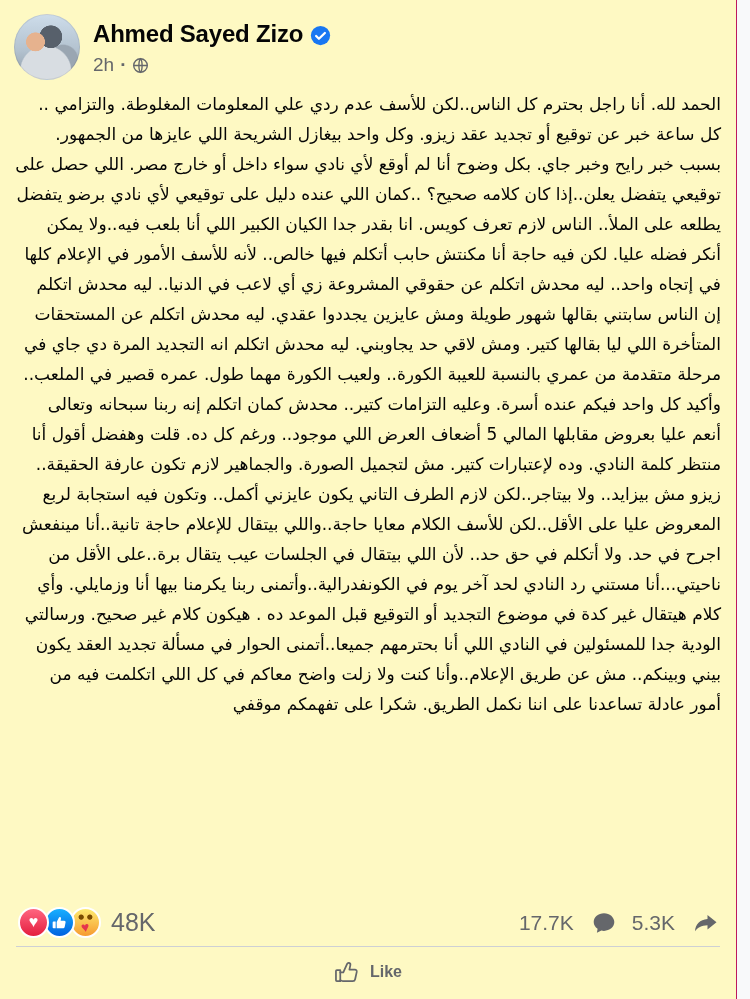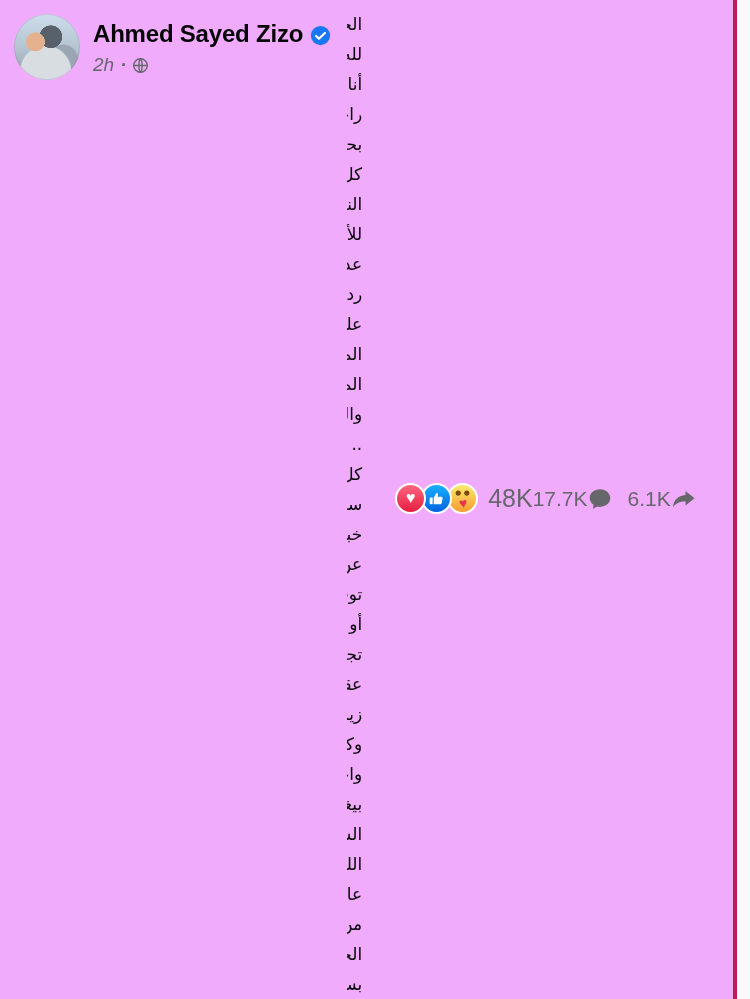--- a/index.html
+++ b/index.html
@@ -4,42 +4,42 @@
 <style>
   * { box-sizing: border-box; margin: 0; padding: 0; }
   html,body { width:750px; height:999px; }
   body {
     font-family: "Liberation Sans", "DejaVu Sans", sans-serif;
     background:#f8f9fa;
     overflow:hidden;
   }
   .post-card {
     width:737px; height:999px;
-    background:#f0abfc;
-    border-right:4px solid #be185d;
-    display:flex; 
+    background:#fef9c3;
+    border-right:1px solid #be185d;
+    display:flex; flex-direction:column;
     position:relative;
   }
   
   .post-header { display:flex; align-items:flex-start; padding:14px 16px 0 14px; gap:13px; flex:0 0 auto; }
   .avatar {
     width:66px; height:66px; border-radius:50%; flex:0 0 auto; cursor:pointer;
     border:1px solid rgba(0,0,0,.08);
     background:
       radial-gradient(circle at 32% 42%, #e6b28e 0 16%, rgba(230,178,142,0) 17%),
       radial-gradient(circle at 56% 34%, #57606b 0 20%, rgba(87,96,107,0) 21%),
       radial-gradient(circle at 48% 88%, #d8dde2 0 38%, rgba(216,221,226,0) 40%),
       radial-gradient(circle at 75% 70%, #9aa6b2 0 22%, rgba(154,166,178,0) 24%),
       linear-gradient(180deg,#cddcea 0%,#b3c2cf 55%,#8f9ca8 100%);
   }
   .header-text { padding-top:6px; }
   .name-row { display:flex; align-items:center; gap:7px; }
   .author-name { font-size:24px; font-weight:700; color:#050505; letter-spacing:-.2px; cursor:pointer; }
   .badge { display:inline-flex; margin-top:2px; }
-  .meta-row { display:flex; align-items:center; gap:6px; margin-top:6px; color:#65676b; font-size:19px;font-style:italic; }
+  .meta-row { display:flex; align-items:center; gap:6px; margin-top:6px; color:#65676b; font-size:19px; }
   .meta-dot { font-weight:700; }
   
   .post-body { flex:1 1 auto; overflow:hidden; padding:9px 15px 0 15px; }
   .post-text {
     direction:rtl;
     text-align:right;
     font-size:17px;
     line-height:30px;
     color:#050505;
     font-family:"DejaVu Sans","Liberation Sans",sans-serif;
@@ -63,21 +63,21 @@
     background:
       radial-gradient(circle at 34% 30%, #7a4b00 0 2.2px, rgba(0,0,0,0) 3px),
       radial-gradient(circle at 66% 30%, #7a4b00 0 2.2px, rgba(0,0,0,0) 3px),
       linear-gradient(#feea70,#f69b30);
     z-index:1; margin-left:-5px;
   }
   .love-glyph { color:#fff; font-size:16px; line-height:1; margin-top:-1px; }
   .care-glyph { color:#e5344c; font-size:14px; line-height:1; margin-top:9px; transform:rotate(-8deg); }
   .reaction-total { margin-left:10px; color:#65676b; font-size:25px; cursor:pointer; }
   .counts-group { display:flex; align-items:center; gap:7px; color:#65676b; font-size:21px; }
-  .count-item { display:flex; align-items:center; gap:0; cursor:pointer; }
+  .count-item { display:flex; align-items:center; gap:18px; cursor:pointer; }
   .count-item + .count-item { margin-left:9px; }
   
   .divider { height:1px; background:#ced0d4; margin:0 16px; flex:0 0 auto; }
   .action-bar { flex:0 0 auto; display:flex; padding:5px 8px 7px 8px; }
   .action-button {
     flex:1 1 0; height:40px;
     display:flex; align-items:center; justify-content:center; gap:10px;
     background:transparent; border:none; border-radius:6px;
     color:#65676b; font-size:16px; font-weight:700;
     font-family:"Liberation Sans","DejaVu Sans",sans-serif;
@@ -137,21 +137,21 @@
     <div class="counts-group">
       <span class="count-item">
         <span>17.7K</span>
         <span>
           <svg width="24" height="24" viewBox="0 0 24 24">
             <path d="M12 2.2C6.3 2.2 1.7 6.1 1.7 11c0 2.8 1.5 5.2 3.9 6.8l-.7 4 4.5-2.2c.8.2 1.7.3 2.6.3 5.7 0 10.3-3.9 10.3-8.8S17.7 2.2 12 2.2z" fill="#65676b"></path>
           </svg>
         </span>
       </span>
       <span class="count-item">
-        <span>6.1K</span>
+        <span>5.3K</span>
         <span>
           <svg width="26" height="24" viewBox="0 0 26 24">
             <path d="M14.5 4l9 7.3-9 7.3v-4.4C8.3 14.4 4.8 16.4 2 20.2c.4-7 4.9-11.6 12.5-12.2V4z" fill="#65676b"></path>
           </svg>
         </span>
       </span>
     </div>
   </div>
 
   <div class="divider"></div>

